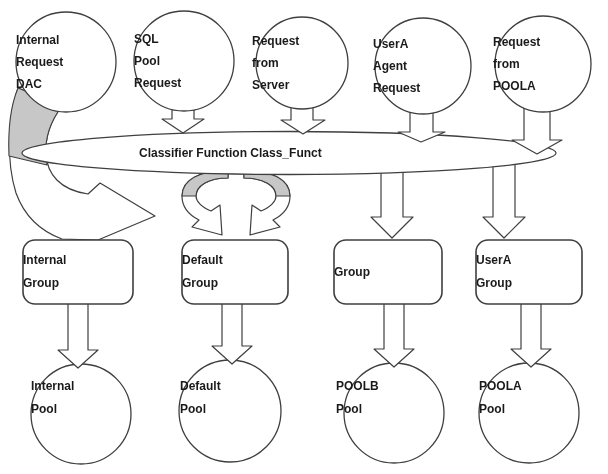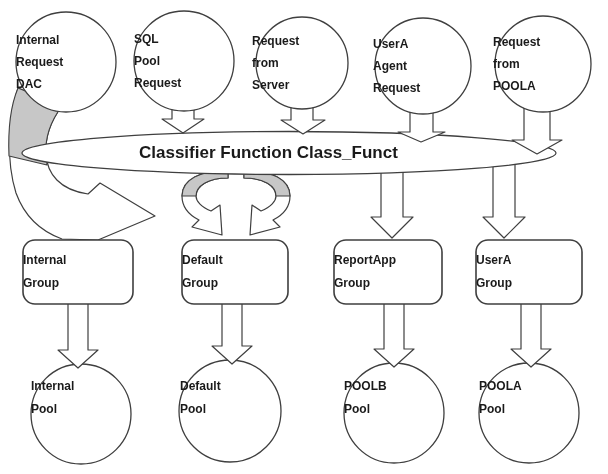--- a/index.html
+++ b/index.html
@@ -19,21 +19,21 @@
   .box{stroke-width:1.6;}
   .arrow{fill:var(--shape_fill);stroke:var(--shape_outline);stroke-width:1.2;stroke-linejoin:round;}
   .gray{fill:var(--arrow_accent_gray);stroke:var(--shape_outline);stroke-width:1.1;stroke-linejoin:round;}
   .label{
     position:absolute;display:flex;flex-direction:column;align-items:flex-start;justify-content:center;
     text-align:center;color:var(--text);font-weight:bold;font-size:12px;line-height:22px;
   }
   .label .ln{white-space:nowrap;}
   .group-label{line-height:23px;}
   .pool-label{line-height:23px;justify-content:flex-start;}
-  .ellipse-label{font-size:17px;line-height:20px;}
+  .ellipse-label{font-size:12px;line-height:20px;}
 </style>
 </head>
 <body>
 
 <div class="stage">
 
   <svg width="608" height="474" viewBox="0 0 608 474">
 
     <path class="arrow" d="M 18 88 L 62 106 C 50 122, 45 138, 46 154 C 47 174, 60 190, 88 194
          L 100 183 L 155 216 L 98 240 L 62 239 C 40 231, 24 215, 16 193
@@ -114,37 +114,36 @@
 
   <div class="label group-label" style="left:23px;top:249px;width:110px;height:46px">
     <div class="ln">Internal</div>
     <div class="ln">Group</div>
   </div>
   <div class="label group-label" style="left:182px;top:249px;width:106px;height:46px">
     <div class="ln">Default</div>
     <div class="ln">Group</div>
   </div>
   <div class="label group-label" style="left:334px;top:249px;width:108px;height:46px">
-    <div class="ln">ReportApp</div>
     <div class="ln">Group</div>
   </div>
   <div class="label group-label" style="left:476px;top:249px;width:108px;height:46px">
     <div class="ln">UserA</div>
     <div class="ln">Group</div>
   </div>
 
   <div class="label pool-label" style="left:31px;top:375px;width:100px;height:46px">
     <div class="ln">Internal</div>
     <div class="ln">Pool</div>
   </div>
   <div class="label pool-label" style="left:180px;top:375px;width:100px;height:46px">
     <div class="ln">Default</div>
     <div class="ln">Pool</div>
   </div>
-  <div class="label pool-label" style="left:344px;top:375px;width:100px;height:46px">
+  <div class="label pool-label" style="left:336px;top:375px;width:100px;height:46px">
     <div class="ln">POOLB</div>
     <div class="ln">Pool</div>
   </div>
   <div class="label pool-label" style="left:479px;top:375px;width:100px;height:46px">
     <div class="ln">POOLA</div>
     <div class="ln">Pool</div>
   </div>
 
 </div>
 

